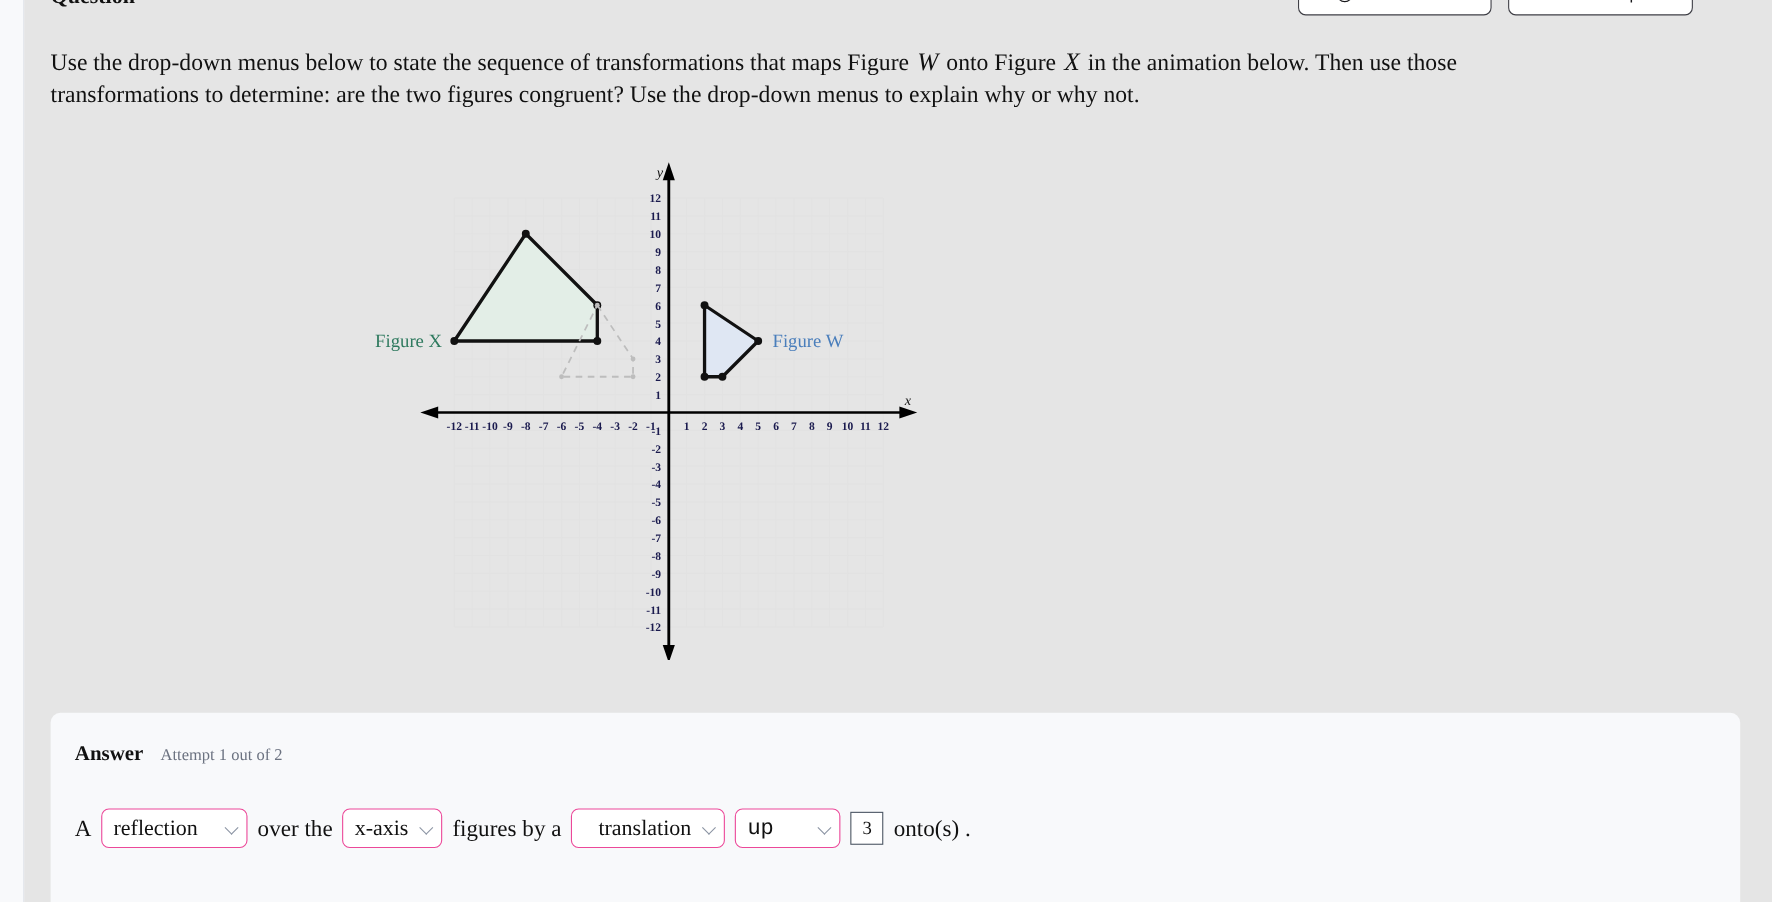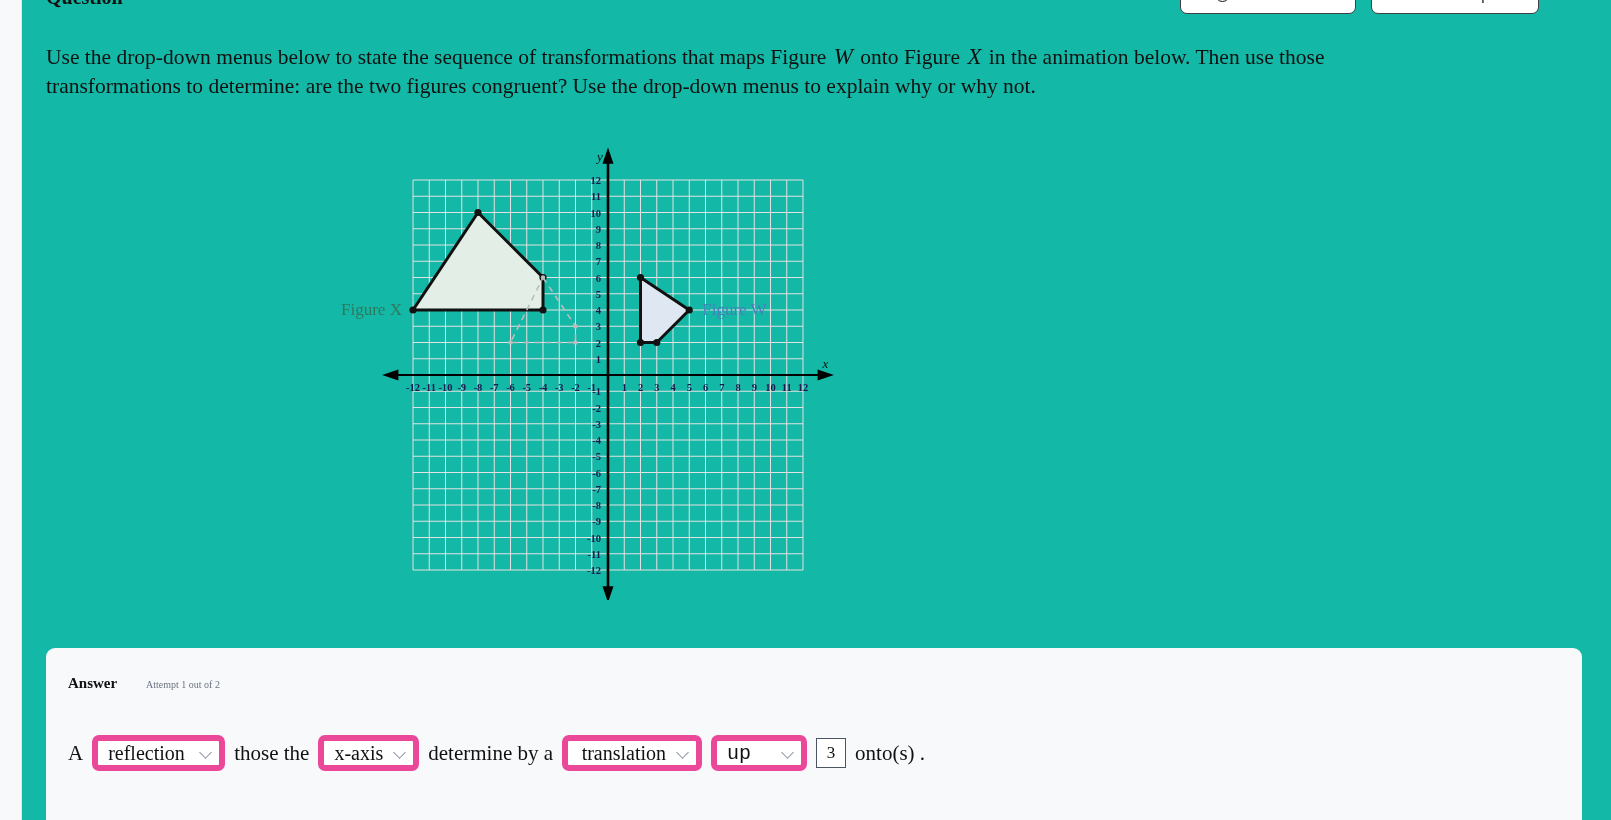--- a/index.html
+++ b/index.html
@@ -3,21 +3,21 @@
 <meta charset="utf-8">
 <style>
   * { box-sizing: border-box; }
   html, body {
     margin: 0; padding: 0;
     width: 1611px; height: 820px;
     background: #ffffff;
     font-family: "Liberation Serif", serif;
     overflow: hidden;
   }
-  #root { position: relative; width: 1611px; height: 820px; background:#14b8a6; }
+  #root { position: relative; width: 1611px; height: 820px; background:#e5e5e5; }
 
   .left-rail {
     position: absolute; left: 0; top: 0; width: 22px; height: 820px;
     background: #f8f9fb; border-right: 1px solid #e3e6ec;
   }
 
   .question-heading {
     position: absolute; left: 46px; top: -14px;
     font-weight: bold; font-size: 20px; color: #111;
     font-family: "Liberation Serif", serif;
@@ -49,39 +49,39 @@
   #graph-area { position: absolute; left: 340px; top: 140px; width: 520px; height: 460px; }
   #graph-svg  { display: block; }
 
   
   #answer-panel {
     position: absolute; left: 46px; top: 648px; width: 1536px; height: 200px;
     background: #f8f9fb; border-radius: 9px 9px 0 0;
   }
   #answer-title {
     position: absolute; left: 22px; top: 27px;
-    font-weight: bold; font-size: 15px; color: #111;
+    font-weight: bold; font-size: 19px; color: #111;
   }
   #attempt-text {
     position: absolute; left: 100px; top: 31px;
-    font-size: 10px; color: #6b7280;
+    font-size: 15px; color: #6b7280;
   }
 
   #answer-row {
     position: absolute; left: 22px; top: 87px;
     display: flex; align-items: center; gap: 9px;
     font-size: 21px; color: #111;
   }
   .plain { font-size: 21px; color:#111; }
 
   .dd {
     position: relative;
     display: inline-flex; align-items: center;
     height: 36px; padding: 0 30px 0 10px;
-    background: #fff; border: 6px solid #ec4899; border-radius: 7px;
+    background: #fff; border: 1px solid #ec4899; border-radius: 7px;
     font-family: "Liberation Serif", serif; font-size: 20px; color: #111;
     cursor: pointer; white-space: nowrap;
   }
   .dd .chev {
     position: absolute; right: 9px; top: 50%; width: 9px; height: 9px;
     margin-top: -5px;
     border-right: 1.6px solid #8b94a3; border-bottom: 1.6px solid #8b94a3;
     transform: rotate(45deg);
   }
   #dd-transform-type { min-width: 133px; }
@@ -266,28 +266,28 @@
     <div id="attempt-text">Attempt 1 out of 2</div>
 
     <div id="answer-row">
       <span class="plain">A</span>
 
       <span class="dd" id="dd-transform-type">
         <span>reflection</span>
         <span class="chev"></span>
       </span>
 
-      <span class="plain">those the</span>
+      <span class="plain">over the</span>
 
       <span class="dd" id="dd-axis">
         <span>x-axis</span>
         <span class="chev"></span>
       </span>
 
-      <span class="plain">determine by a</span>
+      <span class="plain">figures by a</span>
 
       <span class="dd" id="dd-second-transform">
         <span>translation</span>
         <span class="chev"></span>
       </span>
 
       <span class="dd" id="dd-direction">
         <span>up</span>
         <span class="chev"></span>
       </span>

